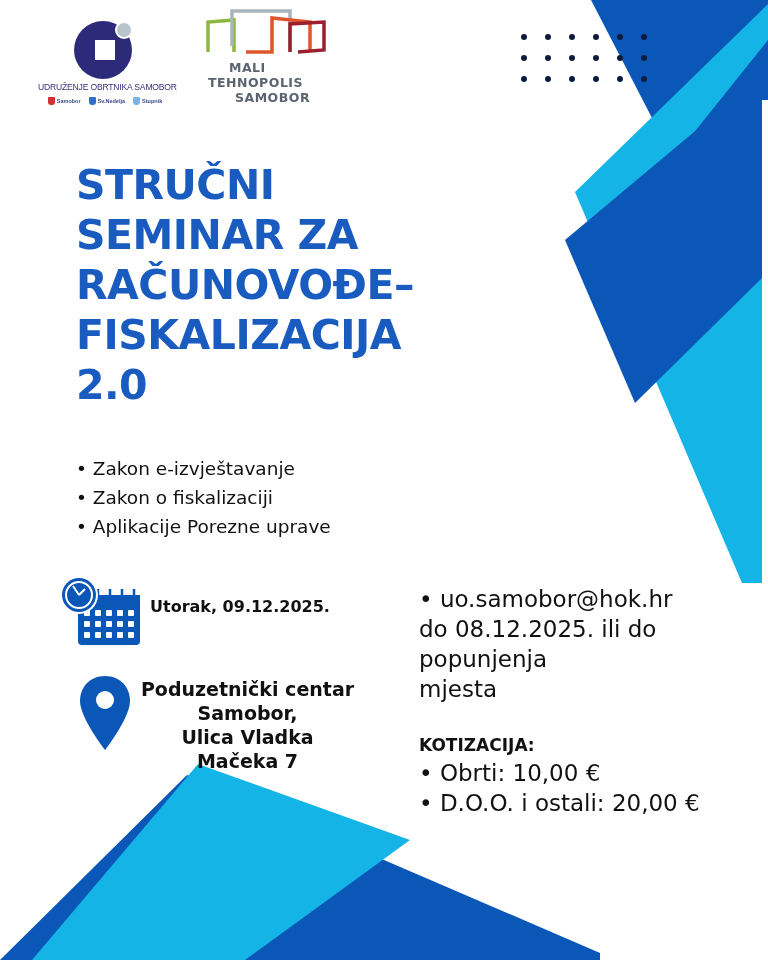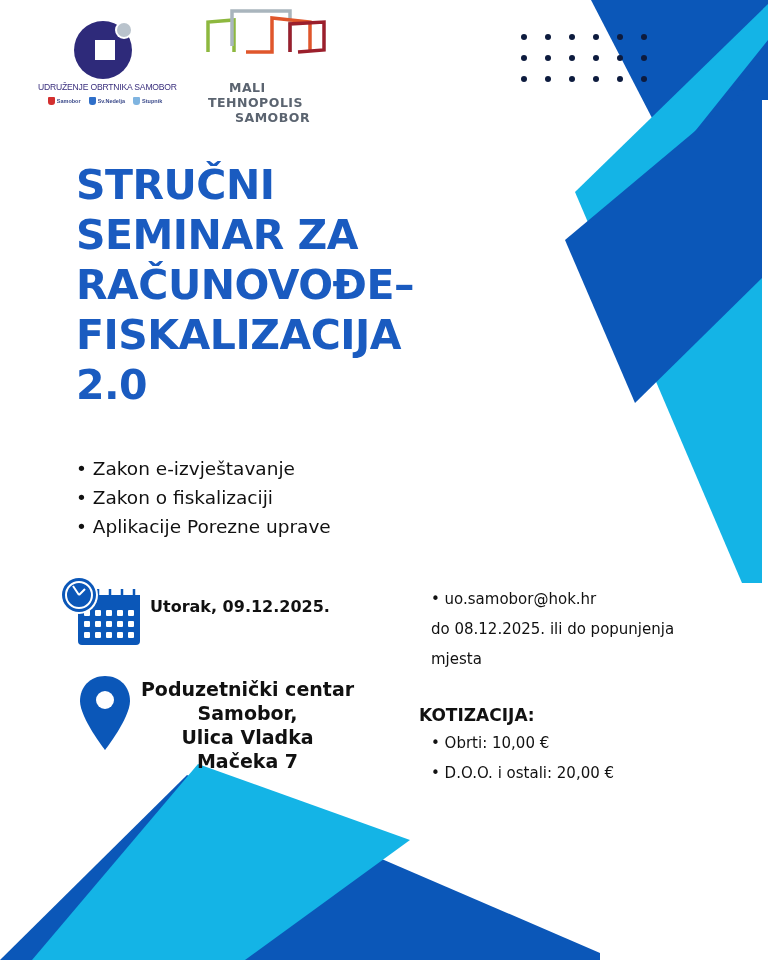--- a/index.html
+++ b/index.html
@@ -13,21 +13,21 @@
 
   
   .logo-uo { left: 38px; top: 18px; width: 134px; text-align: center; }
   .logo-uo svg { display: block; margin: 0 auto; }
   .logo-uo .uo-name { font-family: "Liberation Sans", sans-serif; font-size: 8.6px; color: #3a2f7d; letter-spacing: -0.2px; margin-top: 2px; white-space: nowrap; }
   .logo-uo .towns { display: flex; justify-content: center; gap: 8px; margin-top: 5px; }
   .logo-uo .town { display: flex; align-items: center; gap: 2px; font-family: "Liberation Sans", sans-serif; font-size: 5.5px; color: #3b4a8a; font-weight: bold; }
   .logo-uo .crest { width: 7px; height: 8px; border-radius: 1px 1px 3px 3px; }
 
   .logo-mt { left: 200px; top: 8px; width: 130px; }
-  .logo-mt .mt-text { font-family: "DejaVu Sans", sans-serif; font-weight: bold; color: #5b6470; font-size: 12.5px; line-height: 15px; letter-spacing: 0.5px; margin-top: 20px; }
+  .logo-mt .mt-text { font-family: "DejaVu Sans", sans-serif; font-weight: bold; color: #5b6470; font-size: 12.5px; line-height: 15px; letter-spacing: 0.5px; margin-top: 0; }
   .logo-mt .mt-l1 { padding-left: 29px; }
   .logo-mt .mt-l2 { padding-left: 8px; }
   .logo-mt .mt-l3 { padding-left: 35px; }
 
   
   .dots { left: 521px; top: 34px; display: grid; grid-template-columns: repeat(6, 6px); grid-auto-rows: 6px; column-gap: 18px; row-gap: 15px; }
   .dot { width: 6px; height: 6px; border-radius: 50%; background: #0d1b3e; }
 
   
   .title { left: 76px; top: 160px; color: #1a5bc0; font-family: "DejaVu Sans", sans-serif; font-weight: bold; font-size: 41px; line-height: 50px; letter-spacing: -0.5px; }
@@ -40,21 +40,21 @@
   
   .cal-icon { left: 60px; top: 575px; }
   .date-text { left: 150px; top: 594px; font-family: "DejaVu Sans", sans-serif; font-weight: bold; font-size: 16px; line-height: 26px; color: #111; }
 
   .pin-icon { left: 78px; top: 674px; }
   .loc-text { left: 140px; top: 677px; width: 215px; text-align: center; font-family: "DejaVu Sans", sans-serif; font-weight: bold; font-size: 19px; line-height: 24px; color: #111; }
 
   
   .right-col { left: 419px; top: 584px; width: 340px; font-family: "DejaVu Sans", sans-serif; color: #111; }
   .sec-head { font-weight: bold; font-size: 17px; line-height: 26px; }
-  .sec-line { font-size: 15px; line-height: 30px; margin-left: 12px; }
+  .sec-line { font-size: 23px; line-height: 30px; }
   .sec-gap { height: 28px; }
 </style>
 </head>
 <body>
 
 <svg class="shapes" viewBox="0 0 768 960" width="768" height="960">
 
   <polygon points="591,0 768,0 768,30 652,118" fill="#0b57b8"></polygon>
 
   <polygon points="768,4 768,583 742,583 575,192" fill="#14b4e6"></polygon>

